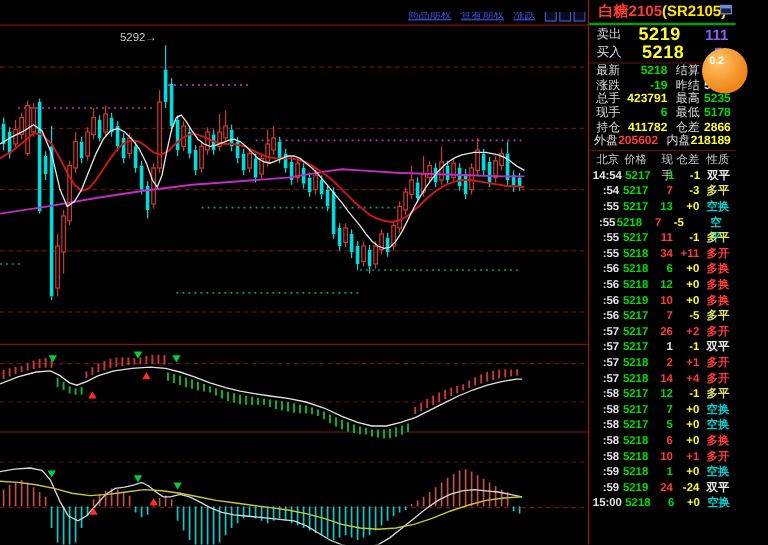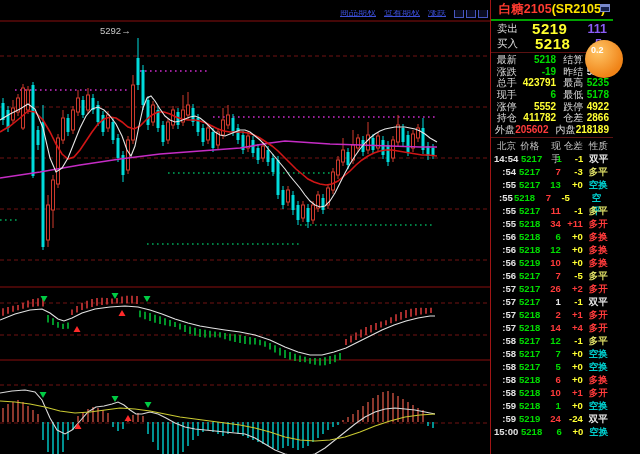--- a/index.html
+++ b/index.html
@@ -579,26 +579,20 @@
           <span class="sl2">最高</span>
           <span class="sv2" style="color: rgb(0, 221, 0);">5235</span>
         </div>
         <div class="stat-row">
           <span class="sl">现手</span>
           <span class="sv" style="color: rgb(0, 221, 0);">6</span>
           <span class="sl2">最低</span>
           <span class="sv2" style="color: rgb(0, 221, 0);">5178</span>
         </div>
         <div class="stat-row">
-          <span class="sl">涨停</span>
-          <span class="sv" style="color: rgb(255, 255, 51);">5552</span>
-          <span class="sl2">跌停</span>
-          <span class="sv2" style="color: rgb(255, 255, 51);">4922</span>
-        </div>
-        <div class="stat-row">
           <span class="sl">持仓</span>
           <span class="sv" style="color: rgb(255, 255, 51);">411782</span>
           <span class="sl2">仓差</span>
           <span class="sv2" style="color: rgb(255, 255, 51);">2866</span>
         </div>
         <div class="stat-row">
           <span class="sl">外盘</span>
           <span class="sv" style="color: rgb(255, 59, 59);">205602</span>
           <span class="sl2">内盘</span>
           <span class="sv2" style="color: rgb(255, 255, 51);">218189</span>

